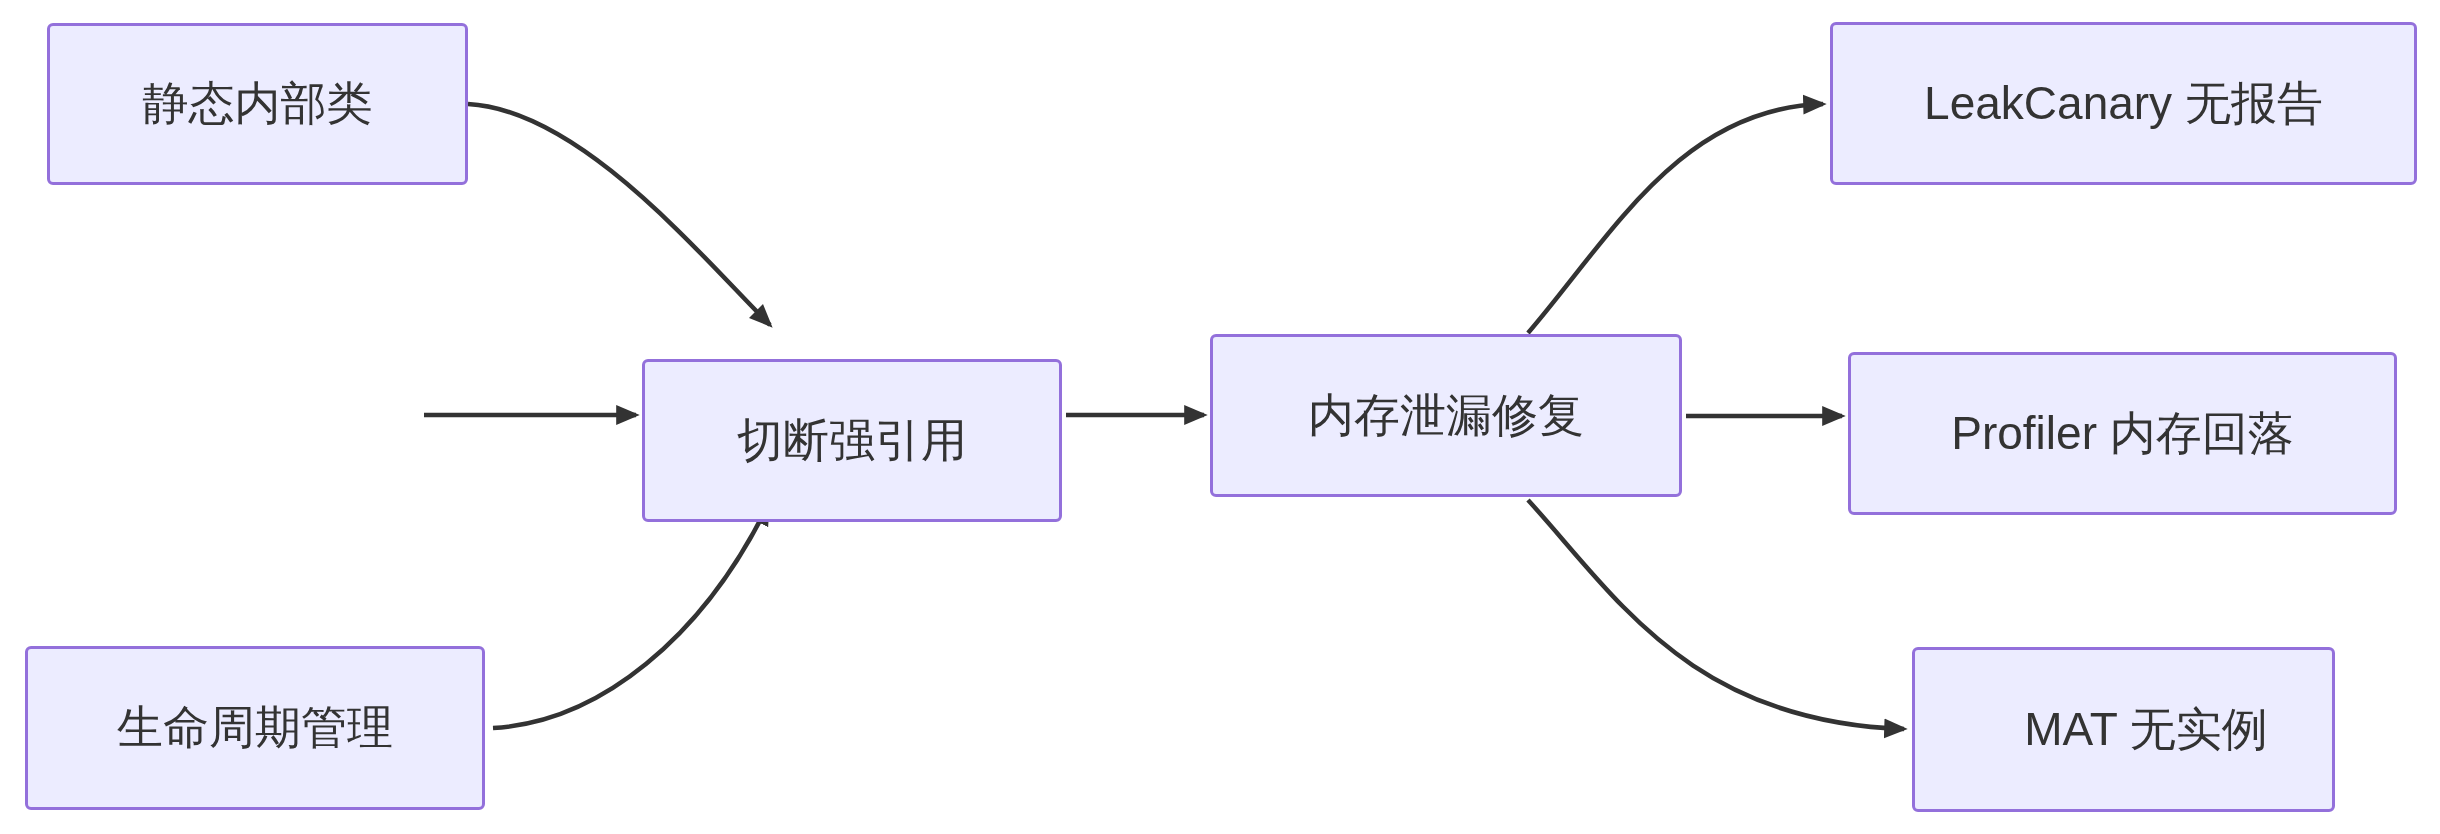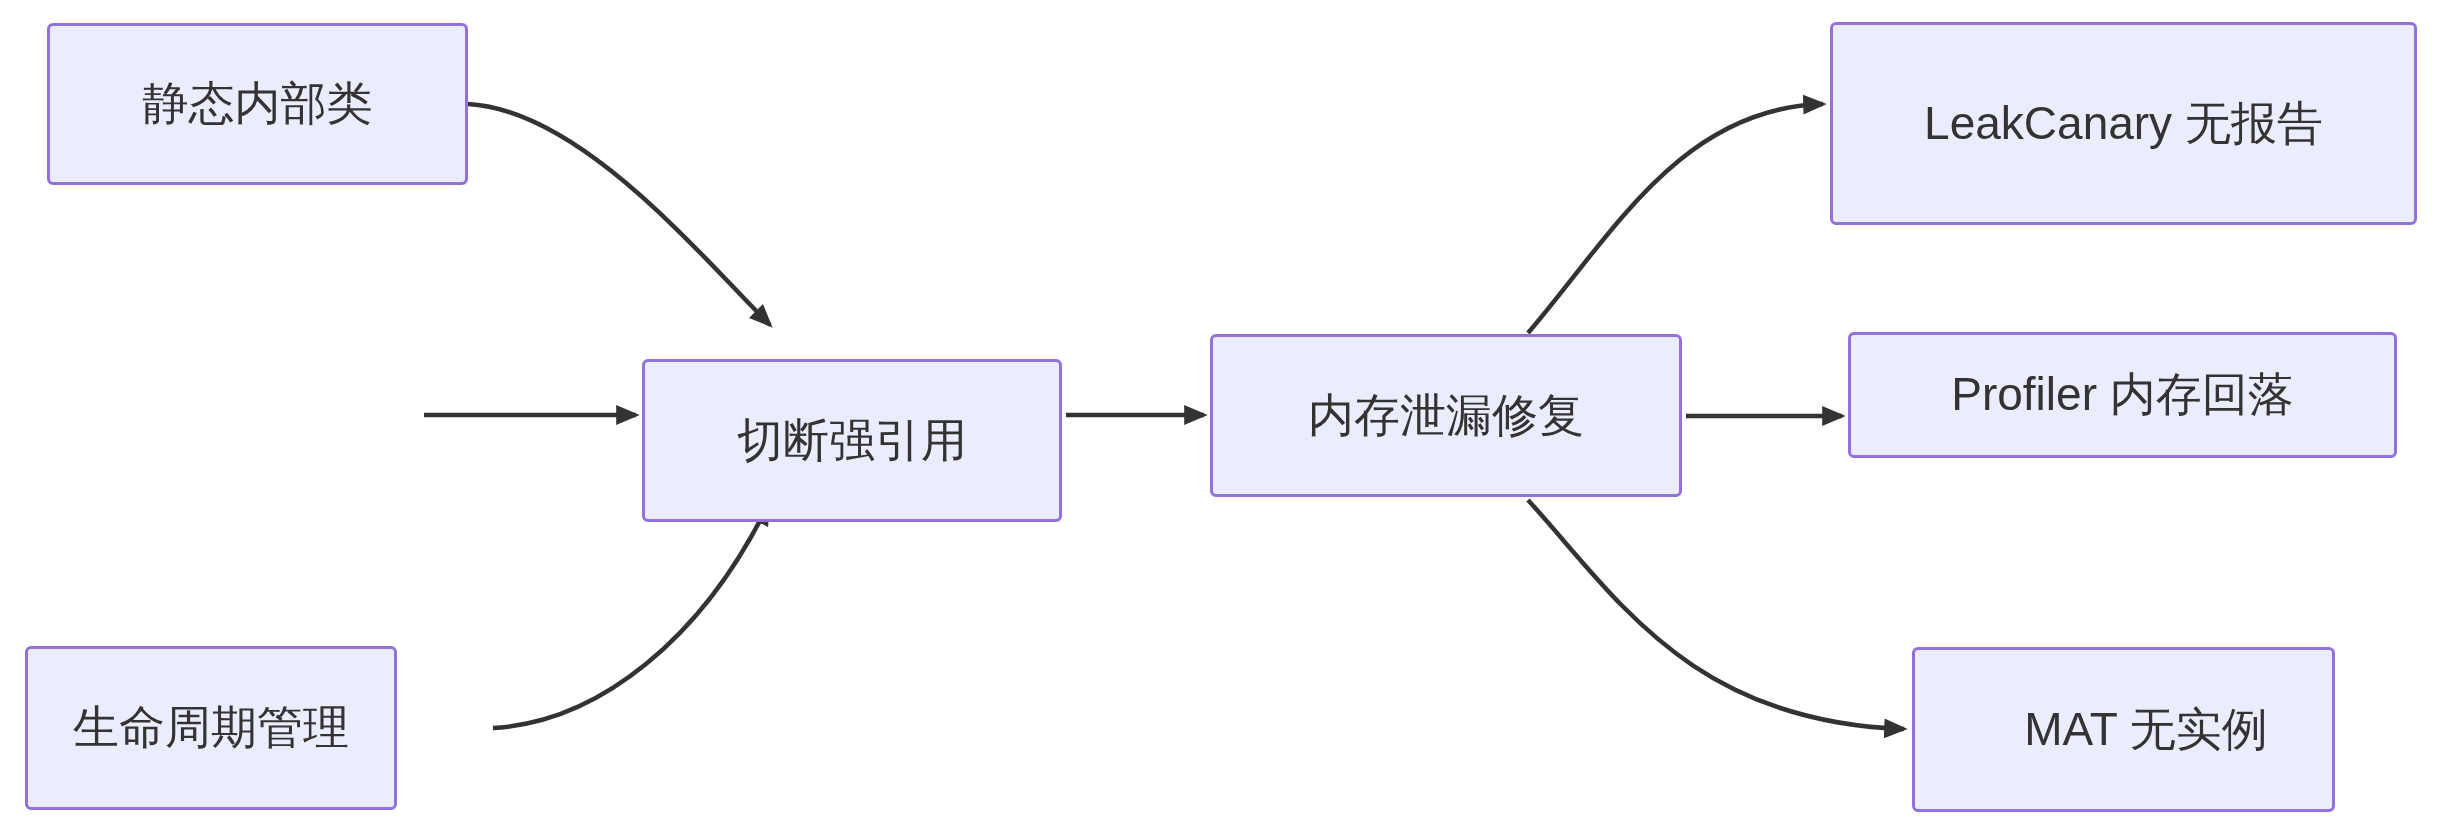--- a/index.html
+++ b/index.html
@@ -33,25 +33,25 @@
     color: #333333;
     font-size: 46px;
     line-height: 1.2;
     white-space: nowrap;
   }
   .node .label { pointer-events: none; }
 
   
   #n-static      { left:  47px; top:  23px; width: 421px; height: 162px; }
   #n-weak        { left:  95px; top: 333px; width: 325px; height: 164px; }
-  #n-lifecycle   { left:  25px; top: 646px; width: 372px; height: 164px; }
+  #n-lifecycle   { left:  25px; top: 646px; width: 460px; height: 164px; }
   #n-cut         { left: 642px; top: 334px; width: 420px; height: 163px; margin-top: 25px; }
   #n-fix         { left:1210px; top: 334px; width: 472px; height: 163px; }
-  #n-leakcanary  { left:1830px; top:  22px; width: 587px; height: 203px; }
-  #n-profiler    { left:1848px; top: 332px; width: 549px; height: 126px; }
+  #n-leakcanary  { left:1830px; top:  22px; width: 587px; height: 163px; }
+  #n-profiler    { left:1848px; top: 352px; width: 549px; height: 163px; }
   #n-mat         { left:1912px; top: 647px; width: 423px; height: 165px; padding-left: 45px; }
 
   .edge {
     fill: none;
     stroke: #333333;
     stroke-width: 4.5;
   }
 
   #watermark {
     position: absolute;

